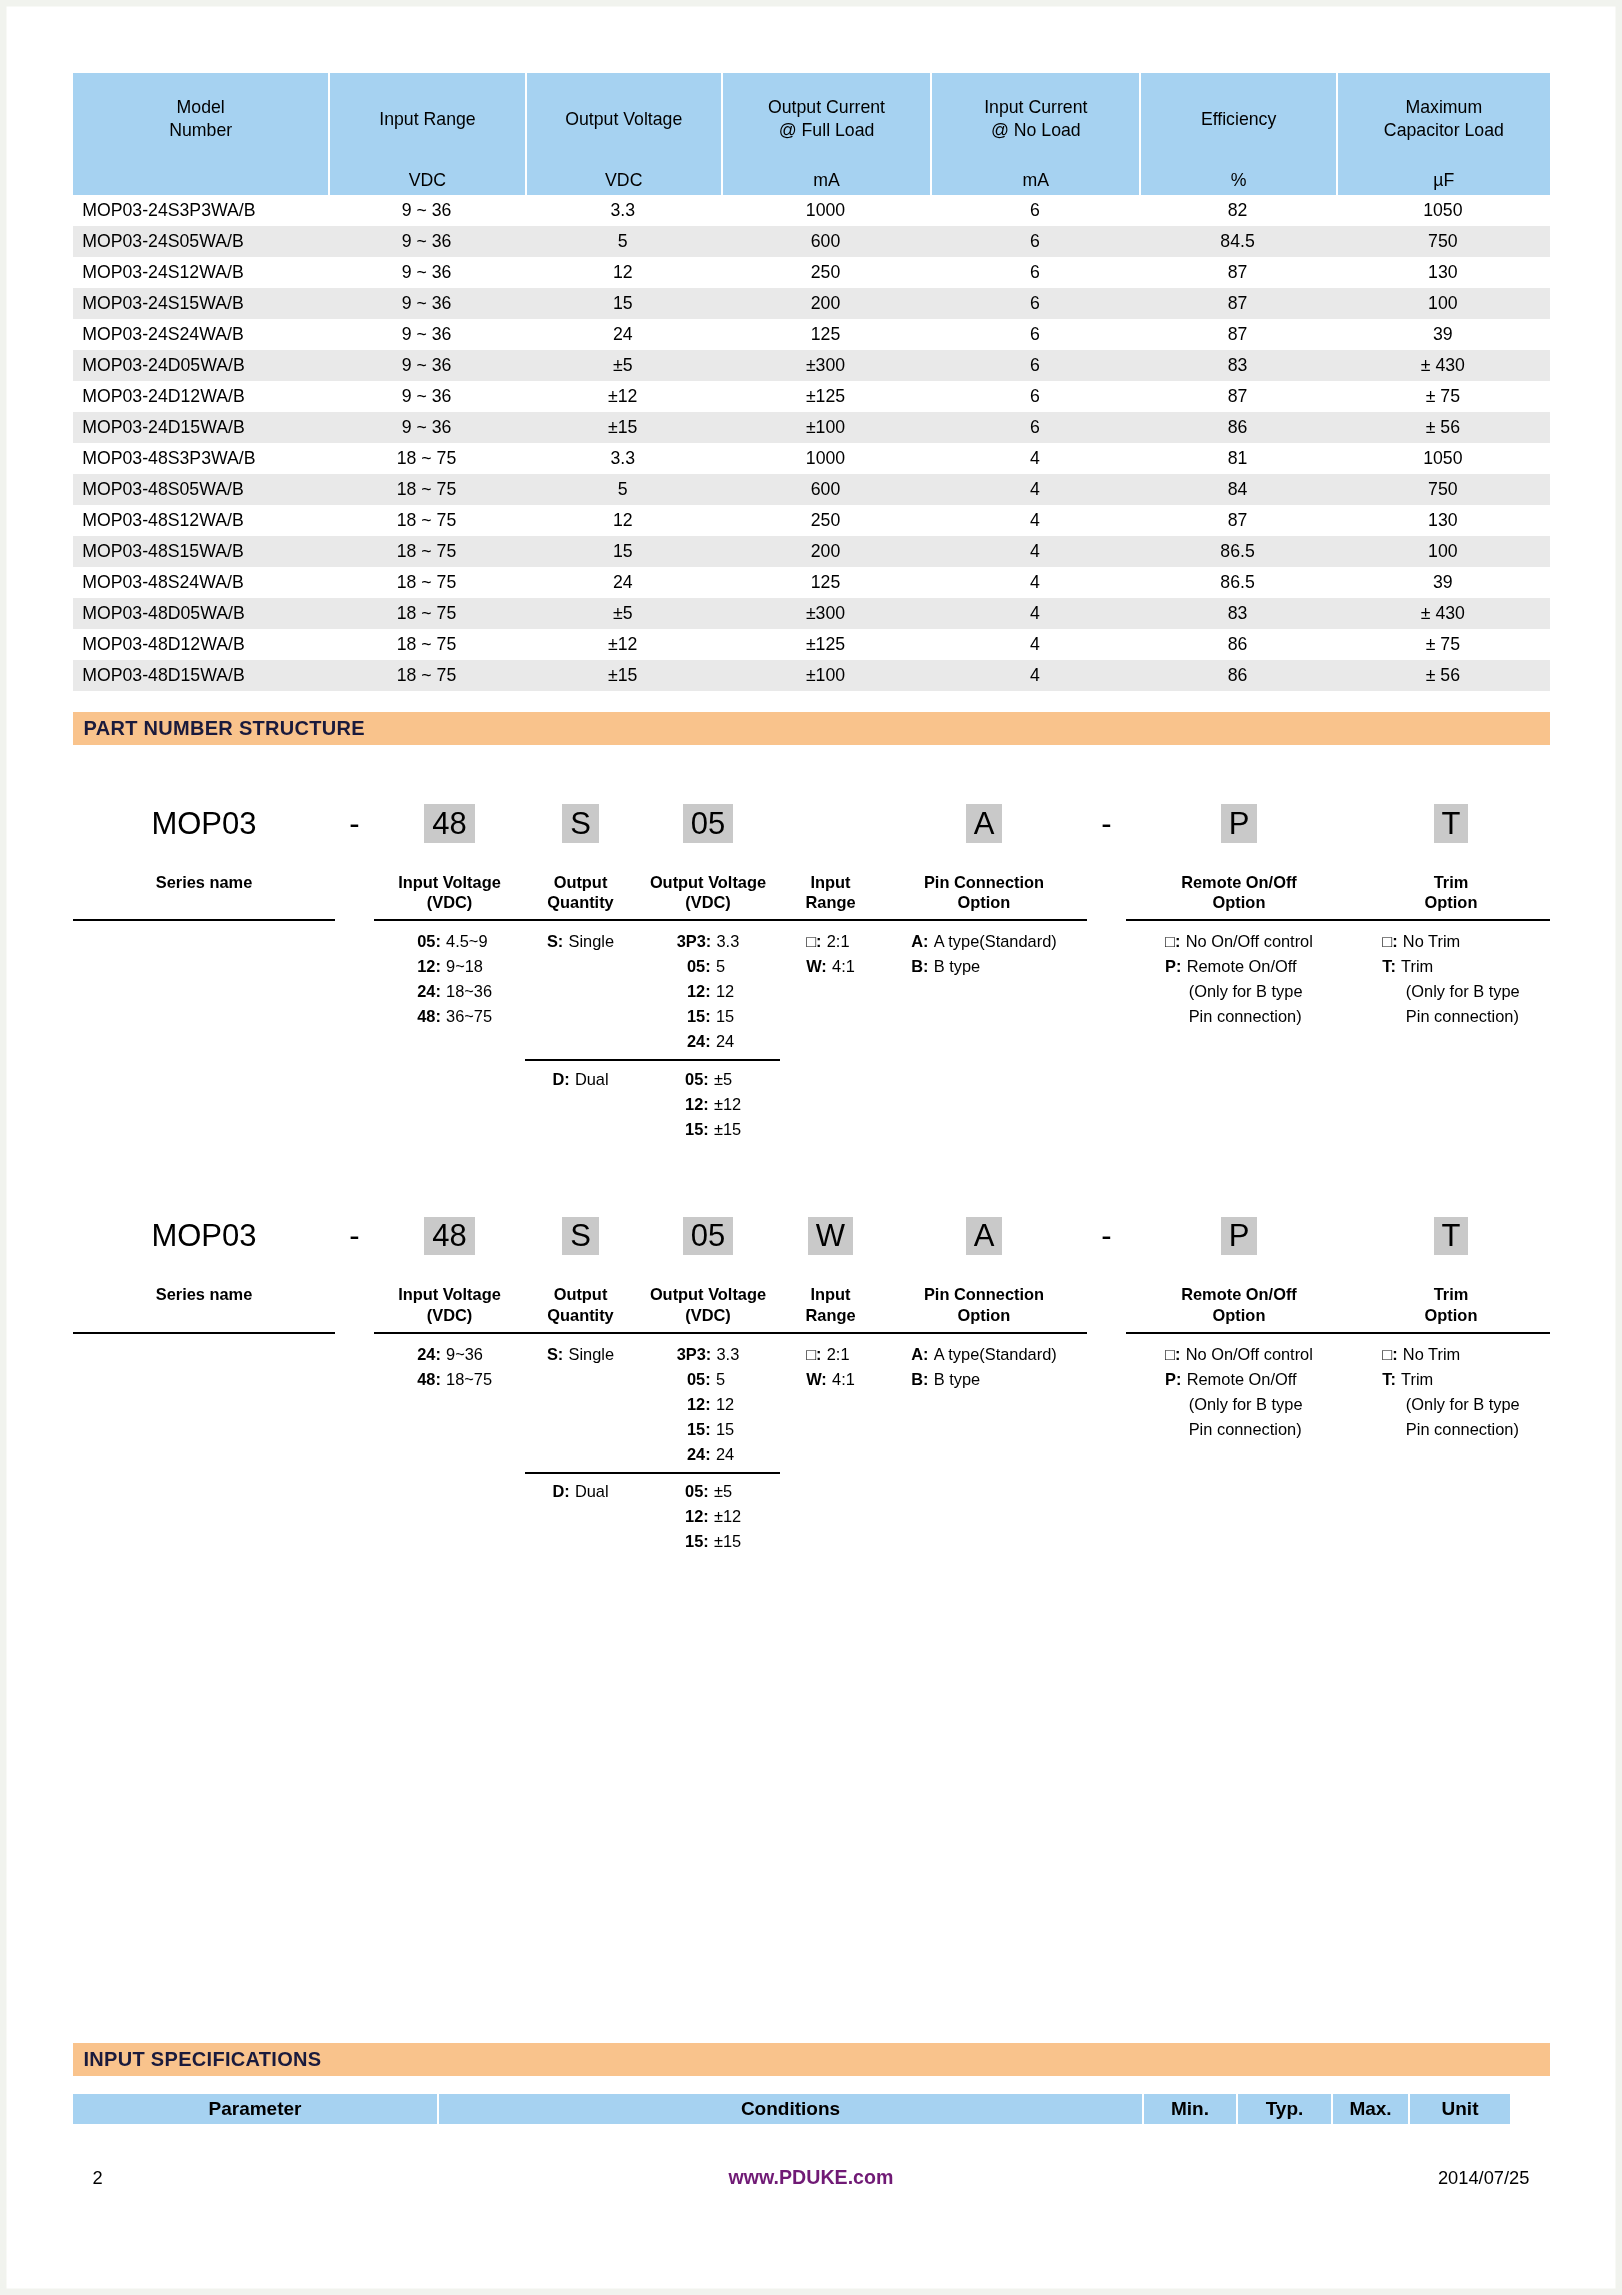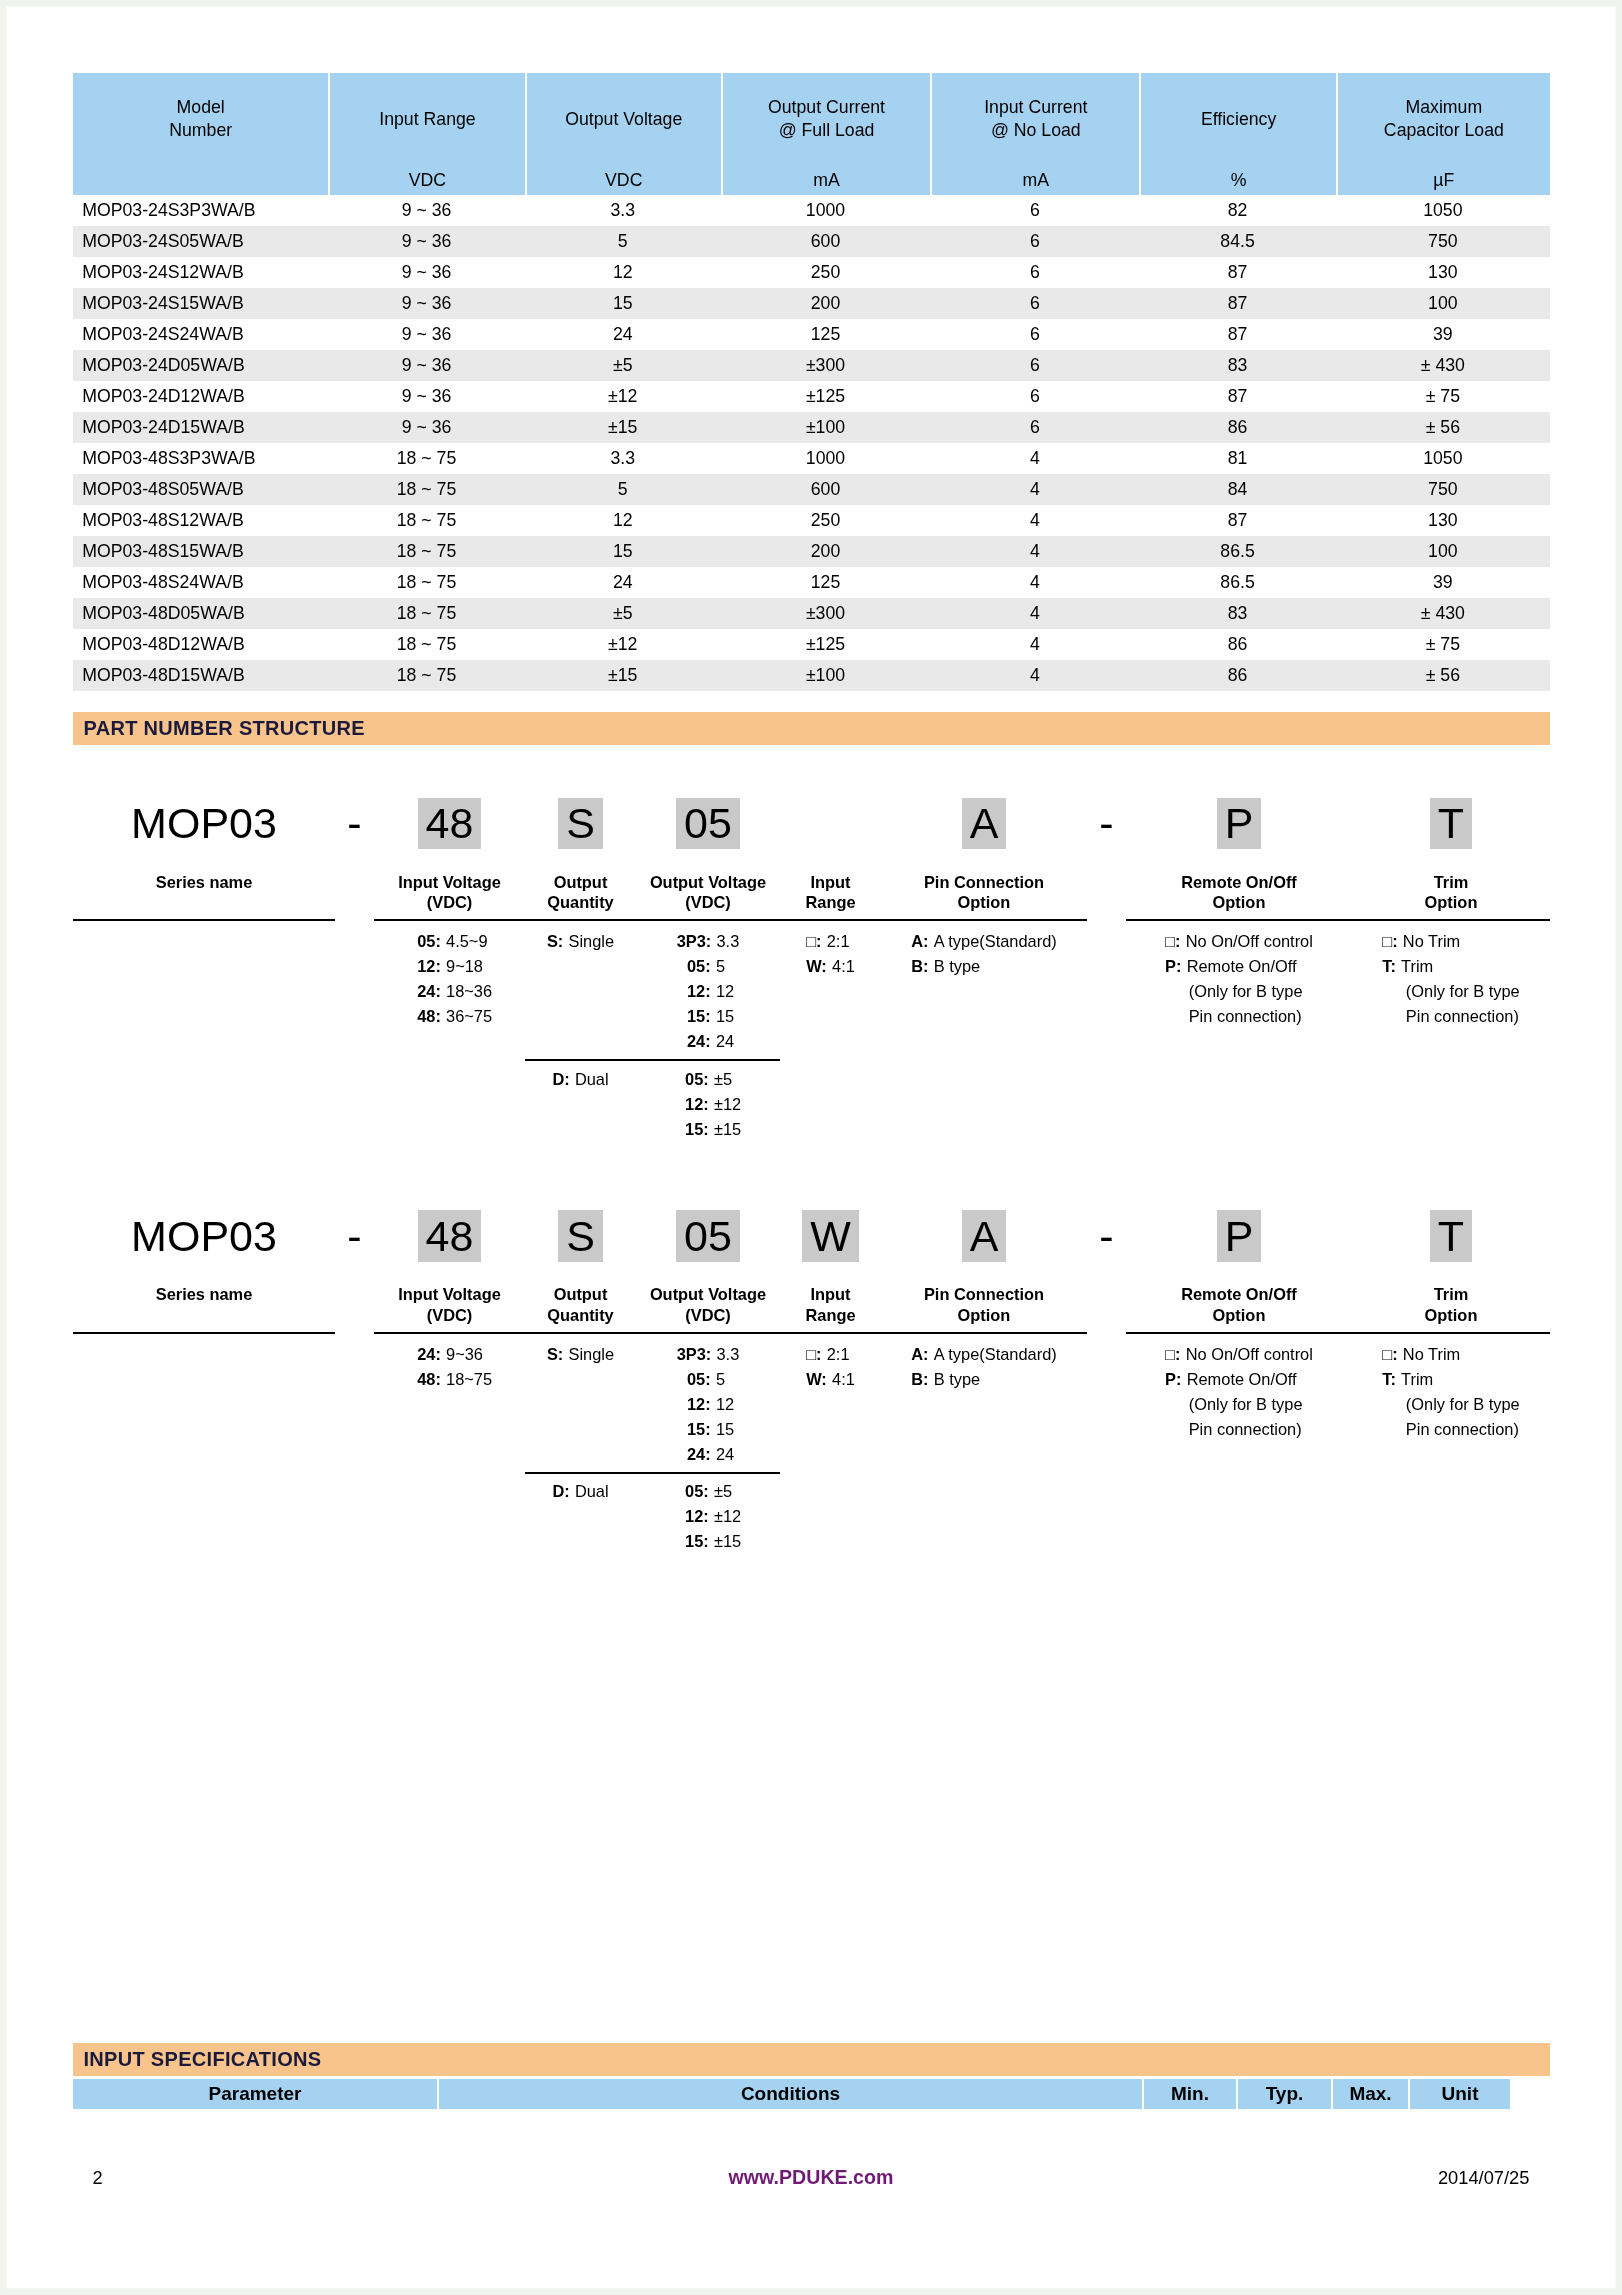--- a/index.html
+++ b/index.html
@@ -25,21 +25,21 @@
   
   .section-bar {
     margin-top:21px; height:33px; background:#F9C38C;
     display:flex; align-items:center; padding-left:10.5px;
     font-size:20px; font-weight:bold; color:#1a1a3c; letter-spacing:0.3px;
   }
 
   
   .pn-grid { display:grid; grid-template-columns:262px 39px 151px 111px 144px 101px 206px 39px 226px 198px; margin-top:42px; }
   .pn-grid.pn2 { margin-top:58px; }
-  .code { height:73px; display:flex; align-items:center; justify-content:center; font-size:43px; }
+  .code { height:73px; display:flex; align-items:center; justify-content:center; font-size:31px; }
   .token { display:inline-block; background:#C9C9C9; padding:1.3px 7.9px; text-align:center; }
   .token:empty { background:transparent; padding:0; }
   .pn-hdr {
     display:flex; flex-direction:column; justify-content:flex-end; align-items:center;
     text-align:center; font-weight:bold; font-size:16.4px; line-height:1.25;
     border-bottom:2px solid #000; padding:11.8px 2.6px 6.5px 2.6px; white-space:pre-line;
   }
   .pn-hdr.series { justify-content:flex-start; }
   .pn-opt { padding-top:7.9px; padding-bottom:5.2px; font-size:16.4px; line-height:25px; text-align:center; }
   .opts { display:inline-block; text-align:left; }
@@ -50,21 +50,21 @@
   .dual {
     grid-column:4 / span 2; border-top:2px solid #000;
     display:grid; grid-template-columns:111px 144px;
     padding-top:5.2px; font-size:16.4px; line-height:25px;
   }
   .dual .dcell { text-align:center; }
 
   
   .ispec-section { position:absolute; left:73px; top:2043px; width:1477px; }
   .ispec-section .section-bar { margin-top:0; }
-  .ispec-row { display:flex; margin-top:3px; }
+  .ispec-row { display:flex; margin-top:18px; }
   .ispec-cell {
     height:30px; background:#A6D2F1; display:flex; align-items:center; justify-content:center;
     font-weight:bold; font-size:19px; border-left:2.6px solid #fff;
   }
   .ispec-cell:first-child { border-left:none; }
   .ispec-cell:nth-child(1) { width:364px; }
   .ispec-cell:nth-child(2) { width:705px; }
   .ispec-cell:nth-child(3) { width:94px; }
   .ispec-cell:nth-child(4) { width:95px; }
   .ispec-cell:nth-child(5) { width:77px; }

